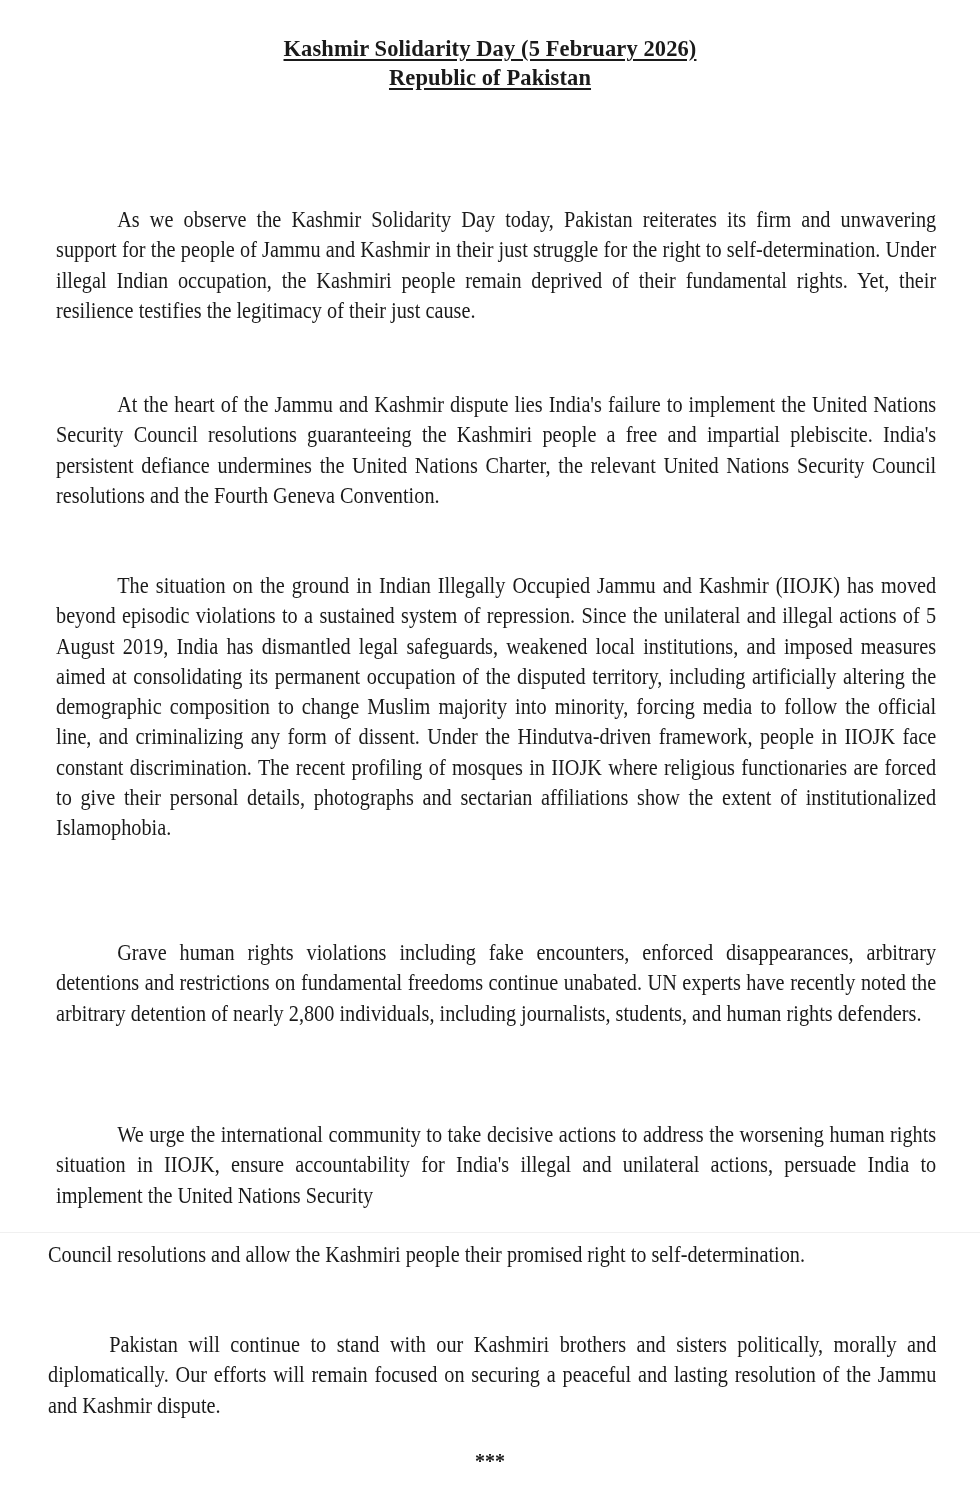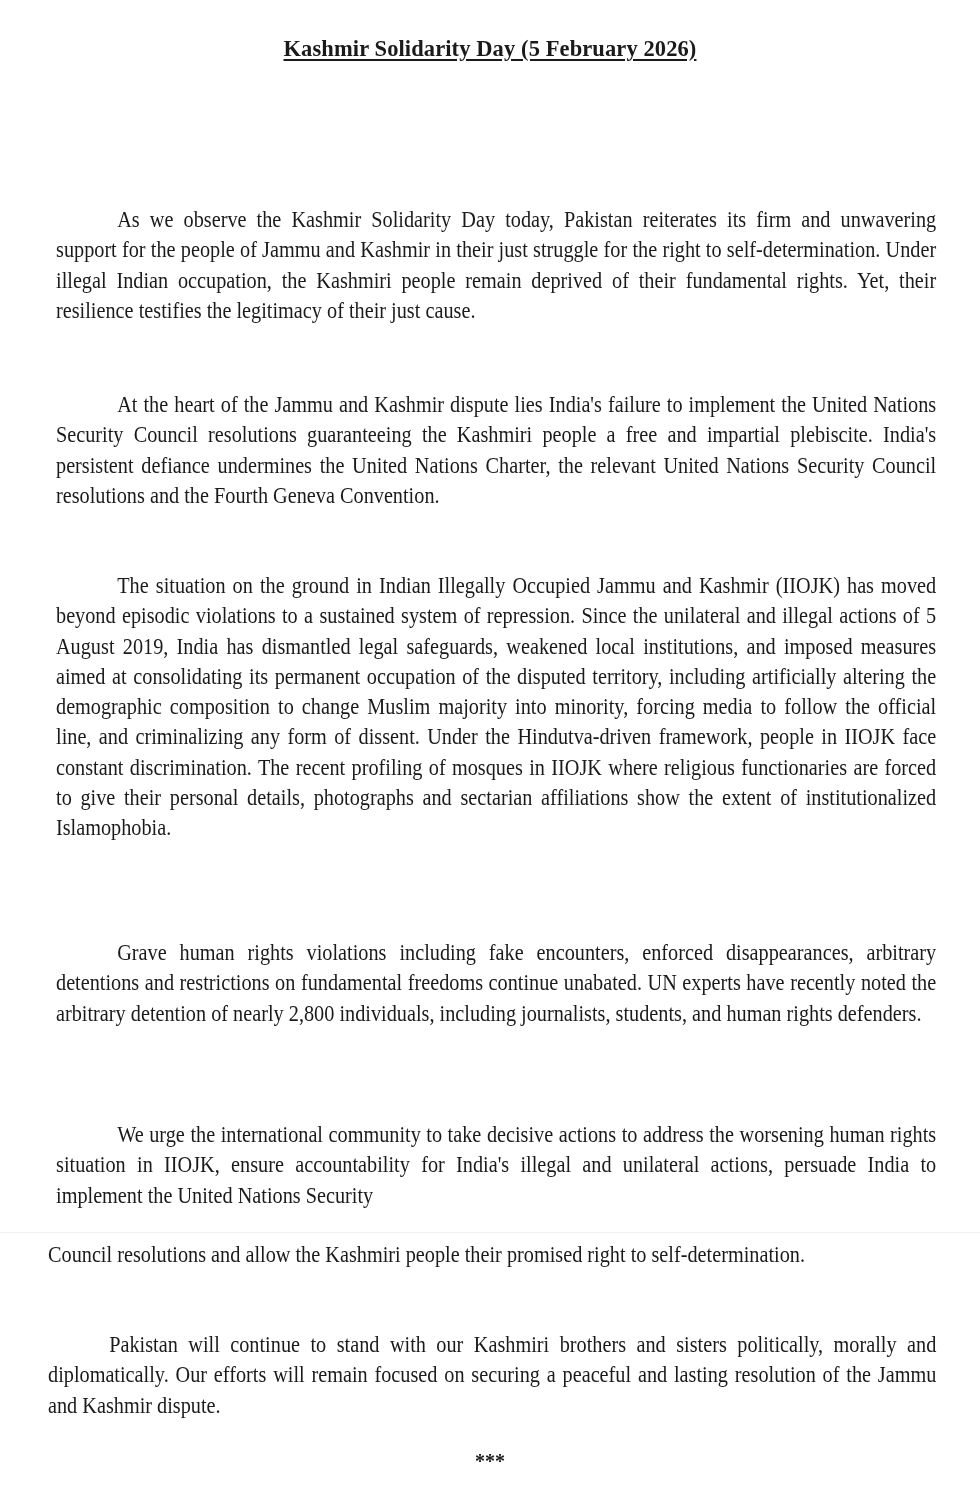--- a/index.html
+++ b/index.html
@@ -25,20 +25,21 @@
     .p5b { left: 48px; top: 1240px; width: 987px; text-indent: 0; }
     .p6 { left: 48px; top: 1330px; width: 987px; }
     .stars { position: absolute; left: 0; top: 1450px; width: 980px; text-align: center; font-size: 20px; font-weight: bold; }
     .crease { position: absolute; left: 0; top: 1232px; width: 980px; height: 1px; background: #f0f0f0; }
   </style>
 </head>
 <body>
 
 <div class="header">
   <div class="line">Kashmir Solidarity Day (5 February 2026)</div>
+  <div class="line">Republic of Pakistan</div>
 </div>
 
 <p class="para p1">As we observe the Kashmir Solidarity Day today, Pakistan reiterates its firm and unwavering support for the people of Jammu and Kashmir in their just struggle for the right to self-determination. Under illegal Indian occupation, the Kashmiri people remain deprived of their fundamental rights. Yet, their resilience testifies the legitimacy of their just cause.</p>
 <p class="para p2">At the heart of the Jammu and Kashmir dispute lies India's failure to implement the United Nations Security Council resolutions guaranteeing the Kashmiri people a free and impartial plebiscite. India's persistent defiance undermines the United Nations Charter, the relevant United Nations Security Council resolutions and the Fourth Geneva Convention.</p>
 <p class="para p3">The situation on the ground in Indian Illegally Occupied Jammu and Kashmir (IIOJK) has moved beyond episodic violations to a sustained system of repression. Since the unilateral and illegal actions of 5 August 2019, India has dismantled legal safeguards, weakened local institutions, and imposed measures aimed at consolidating its permanent occupation of the disputed territory, including artificially altering the demographic composition to change Muslim majority into minority, forcing media to follow the official line, and criminalizing any form of dissent. Under the Hindutva-driven framework, people in IIOJK face constant discrimination. The recent profiling of mosques in IIOJK where religious functionaries are forced to give their personal details, photographs and sectarian affiliations show the extent of institutionalized Islamophobia.</p>
 <p class="para p4">Grave human rights violations including fake encounters, enforced disappearances, arbitrary detentions and restrictions on fundamental freedoms continue unabated. UN experts have recently noted the arbitrary detention of nearly 2,800 individuals, including journalists, students, and human rights defenders.</p>
 <p class="para p5a">We urge the international community to take decisive actions to address the worsening human rights situation in IIOJK, ensure accountability for India's illegal and unilateral actions, persuade India to implement the United Nations Security</p>
 <div class="crease"></div>
 <p class="para p5b">Council resolutions and allow the Kashmiri people their promised right to self-determination.</p>
 <p class="para p6">Pakistan will continue to stand with our Kashmiri brothers and sisters politically, morally and diplomatically. Our efforts will remain focused on securing a peaceful and lasting resolution of the Jammu and Kashmir dispute.</p>

